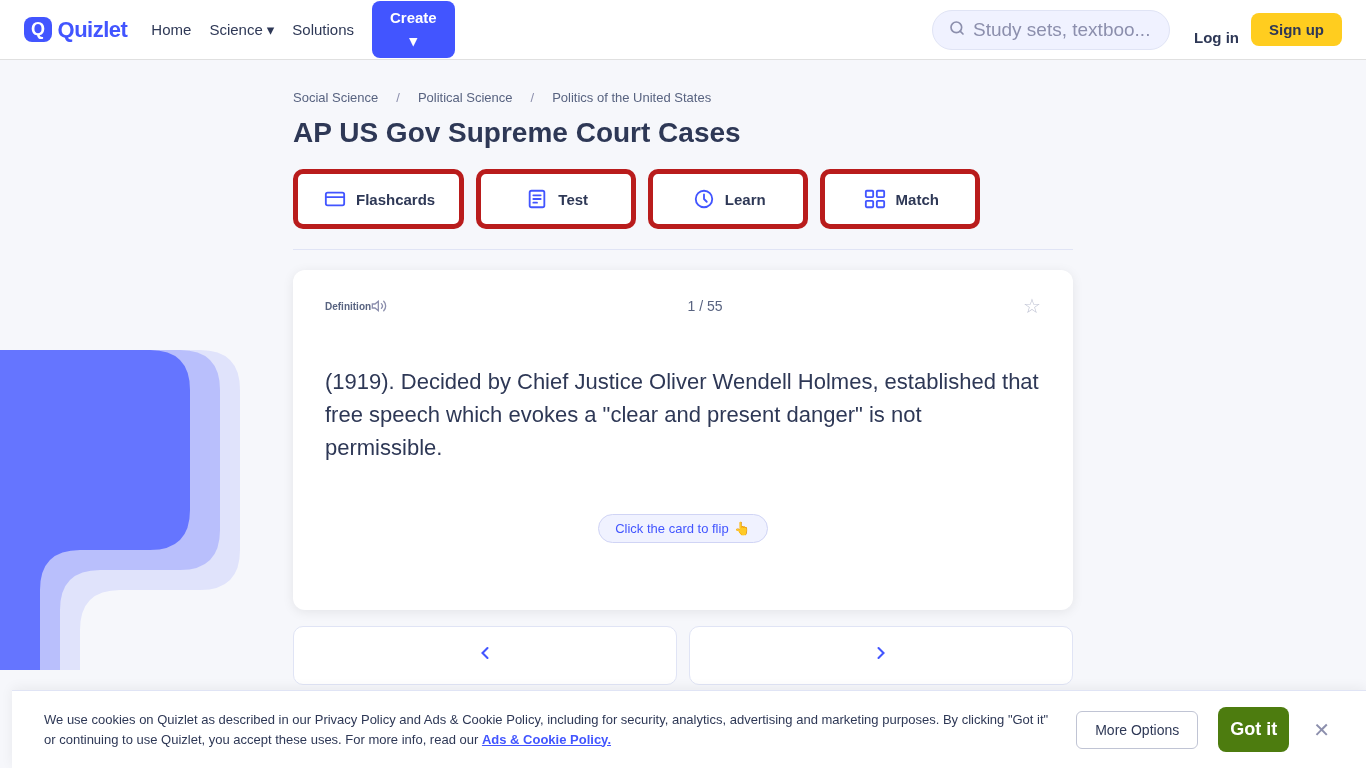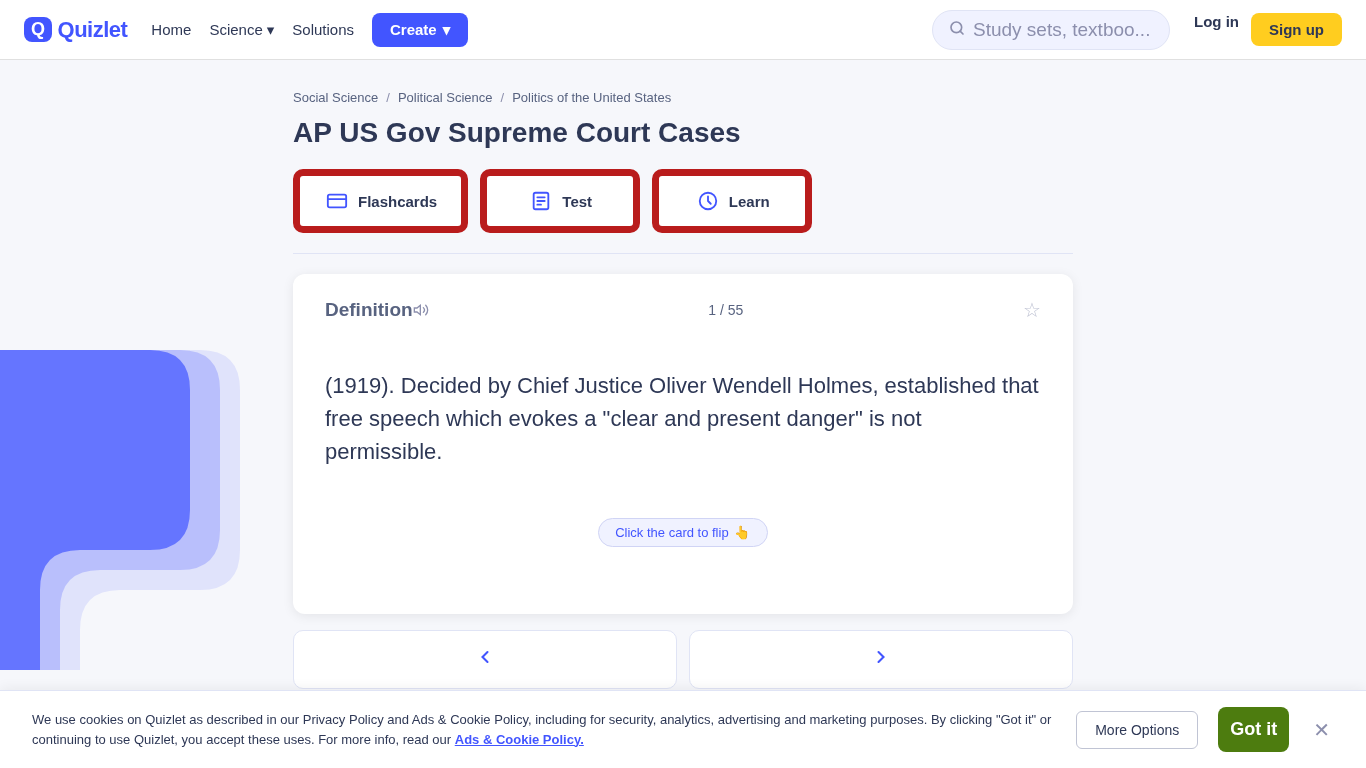--- a/index.html
+++ b/index.html
@@ -55,20 +55,21 @@
       color: #fff;
       border: none;
       border-radius: 8px;
       padding: 8px 18px;
       font-size: 15px;
       font-weight: 600;
       cursor: pointer;
       display: flex;
       align-items: center;
       gap: 6px;
+      flex-direction: column;
     }
     .search-bar {
       display: flex;
       align-items: center;
       background: #f0f2ff;
       border: 1px solid #e0e4f5;
       border-radius: 24px;
       padding: 8px 16px;
       gap: 8px;
       margin-left: auto;
@@ -78,21 +79,21 @@
       background: transparent;
       border: none;
       outline: none;
       font-size: 19px;
       color: #2e3856;
       width: 180px;
     }
     .search-bar input::placeholder { color: #8c8fad; }
     .navbar-auth {
       display: flex;
-      align-items: flex-start;
+      align-items: flex-end;
       gap: 12px;
     }
     .login-btn {
       background: none;
       border: none;
       color: #2e3856;
       font-size: 15px;
       font-weight: 600;
       cursor: pointer;
     }
@@ -111,21 +112,21 @@
     .main-content {
       max-width: 820px;
       margin: 0 auto;
       padding: 30px 20px 0;
     }
 
     
     .breadcrumb {
       display: flex;
       align-items: center;
-      gap: 8px;
+      gap: 18px;
       font-size: 13px;
       color: #586380;
       margin-bottom: 12px;
     }
     .breadcrumb a { color: #586380; text-decoration: none; }
     .breadcrumb span { color: #8c8fad; }
 
     
     .page-title {
       font-size: 28px;
@@ -138,21 +139,21 @@
     .study-tabs {
       display: flex;
       gap: 12px;
       margin-bottom: 20px;
     }
     .study-tab {
       display: flex;
       align-items: center;
       gap: 8px;
       background: #fff;
-      border: 7px solid #b91c1c;
+      border: 5px solid #b91c1c;
       border-radius: 10px;
       padding: 12px 24px;
       font-size: 15px;
       font-weight: 600;
       color: #2e3856;
       cursor: pointer;
       min-width: 160px;
       justify-content: center;
     }
     .tab-icon {
@@ -183,21 +184,21 @@
     .flashcard-header {
       display: flex;
       align-items: center;
       justify-content: space-between;
       margin-bottom: 16px;
     }
     .flashcard-label {
       display: flex;
       align-items: center;
       gap: 0;
-      font-size: 19px;
+      font-size: 10px;
       color: #586380;
       font-weight: 600;
     }
     .sound-icon {
       display: inline-flex;
       align-items: center;
       justify-content: center;
       cursor: pointer;
       color: #8c8fad;
     }
@@ -268,21 +269,21 @@
       width: 240px;
       height: 320px;
       pointer-events: none;
       z-index: 0;
     }
 
     
     .cookie-banner {
       position: fixed;
       bottom: 0;
-      left: 0;
+      left: 12px;
       right: 0;
       background: #fff;
       border-top: 1px solid #e0e4f5;
       padding: 16px 32px;
       display: flex;
       align-items: center;
       gap: 20px;
       z-index: 1000;
       box-shadow: 0 -2px 12px rgba(0,0,0,0.06);
     }
@@ -405,20 +406,31 @@
       <span>Test</span>
     </button>
     <button class="study-tab">
       <span class="tab-icon">
         <svg viewBox="0 0 24 24" fill="none" stroke="#4255ff" stroke-width="2" stroke-linecap="round" stroke-linejoin="round">
           <circle cx="12" cy="12" r="9"></circle>
           <path d="M12 7v5l3 3"></path>
         </svg>
       </span>
       <span>Learn</span>
+    </button>
+    <button class="study-tab">
+      <span class="tab-icon">
+        <svg viewBox="0 0 24 24" fill="none" stroke="#4255ff" stroke-width="2" stroke-linecap="round" stroke-linejoin="round">
+          <rect x="2" y="3" width="8" height="7" rx="1"></rect>
+          <rect x="14" y="3" width="8" height="7" rx="1"></rect>
+          <rect x="2" y="14" width="8" height="7" rx="1"></rect>
+          <rect x="14" y="14" width="8" height="7" rx="1"></rect>
+        </svg>
+      </span>
+      <span>Match</span>
     </button>
   </div>
 
   <hr class="divider">
 
   <div class="flashcard-container">
     <div class="flashcard-header">
       <div class="flashcard-label">
         <span>Definition</span>
         <span class="sound-icon">

